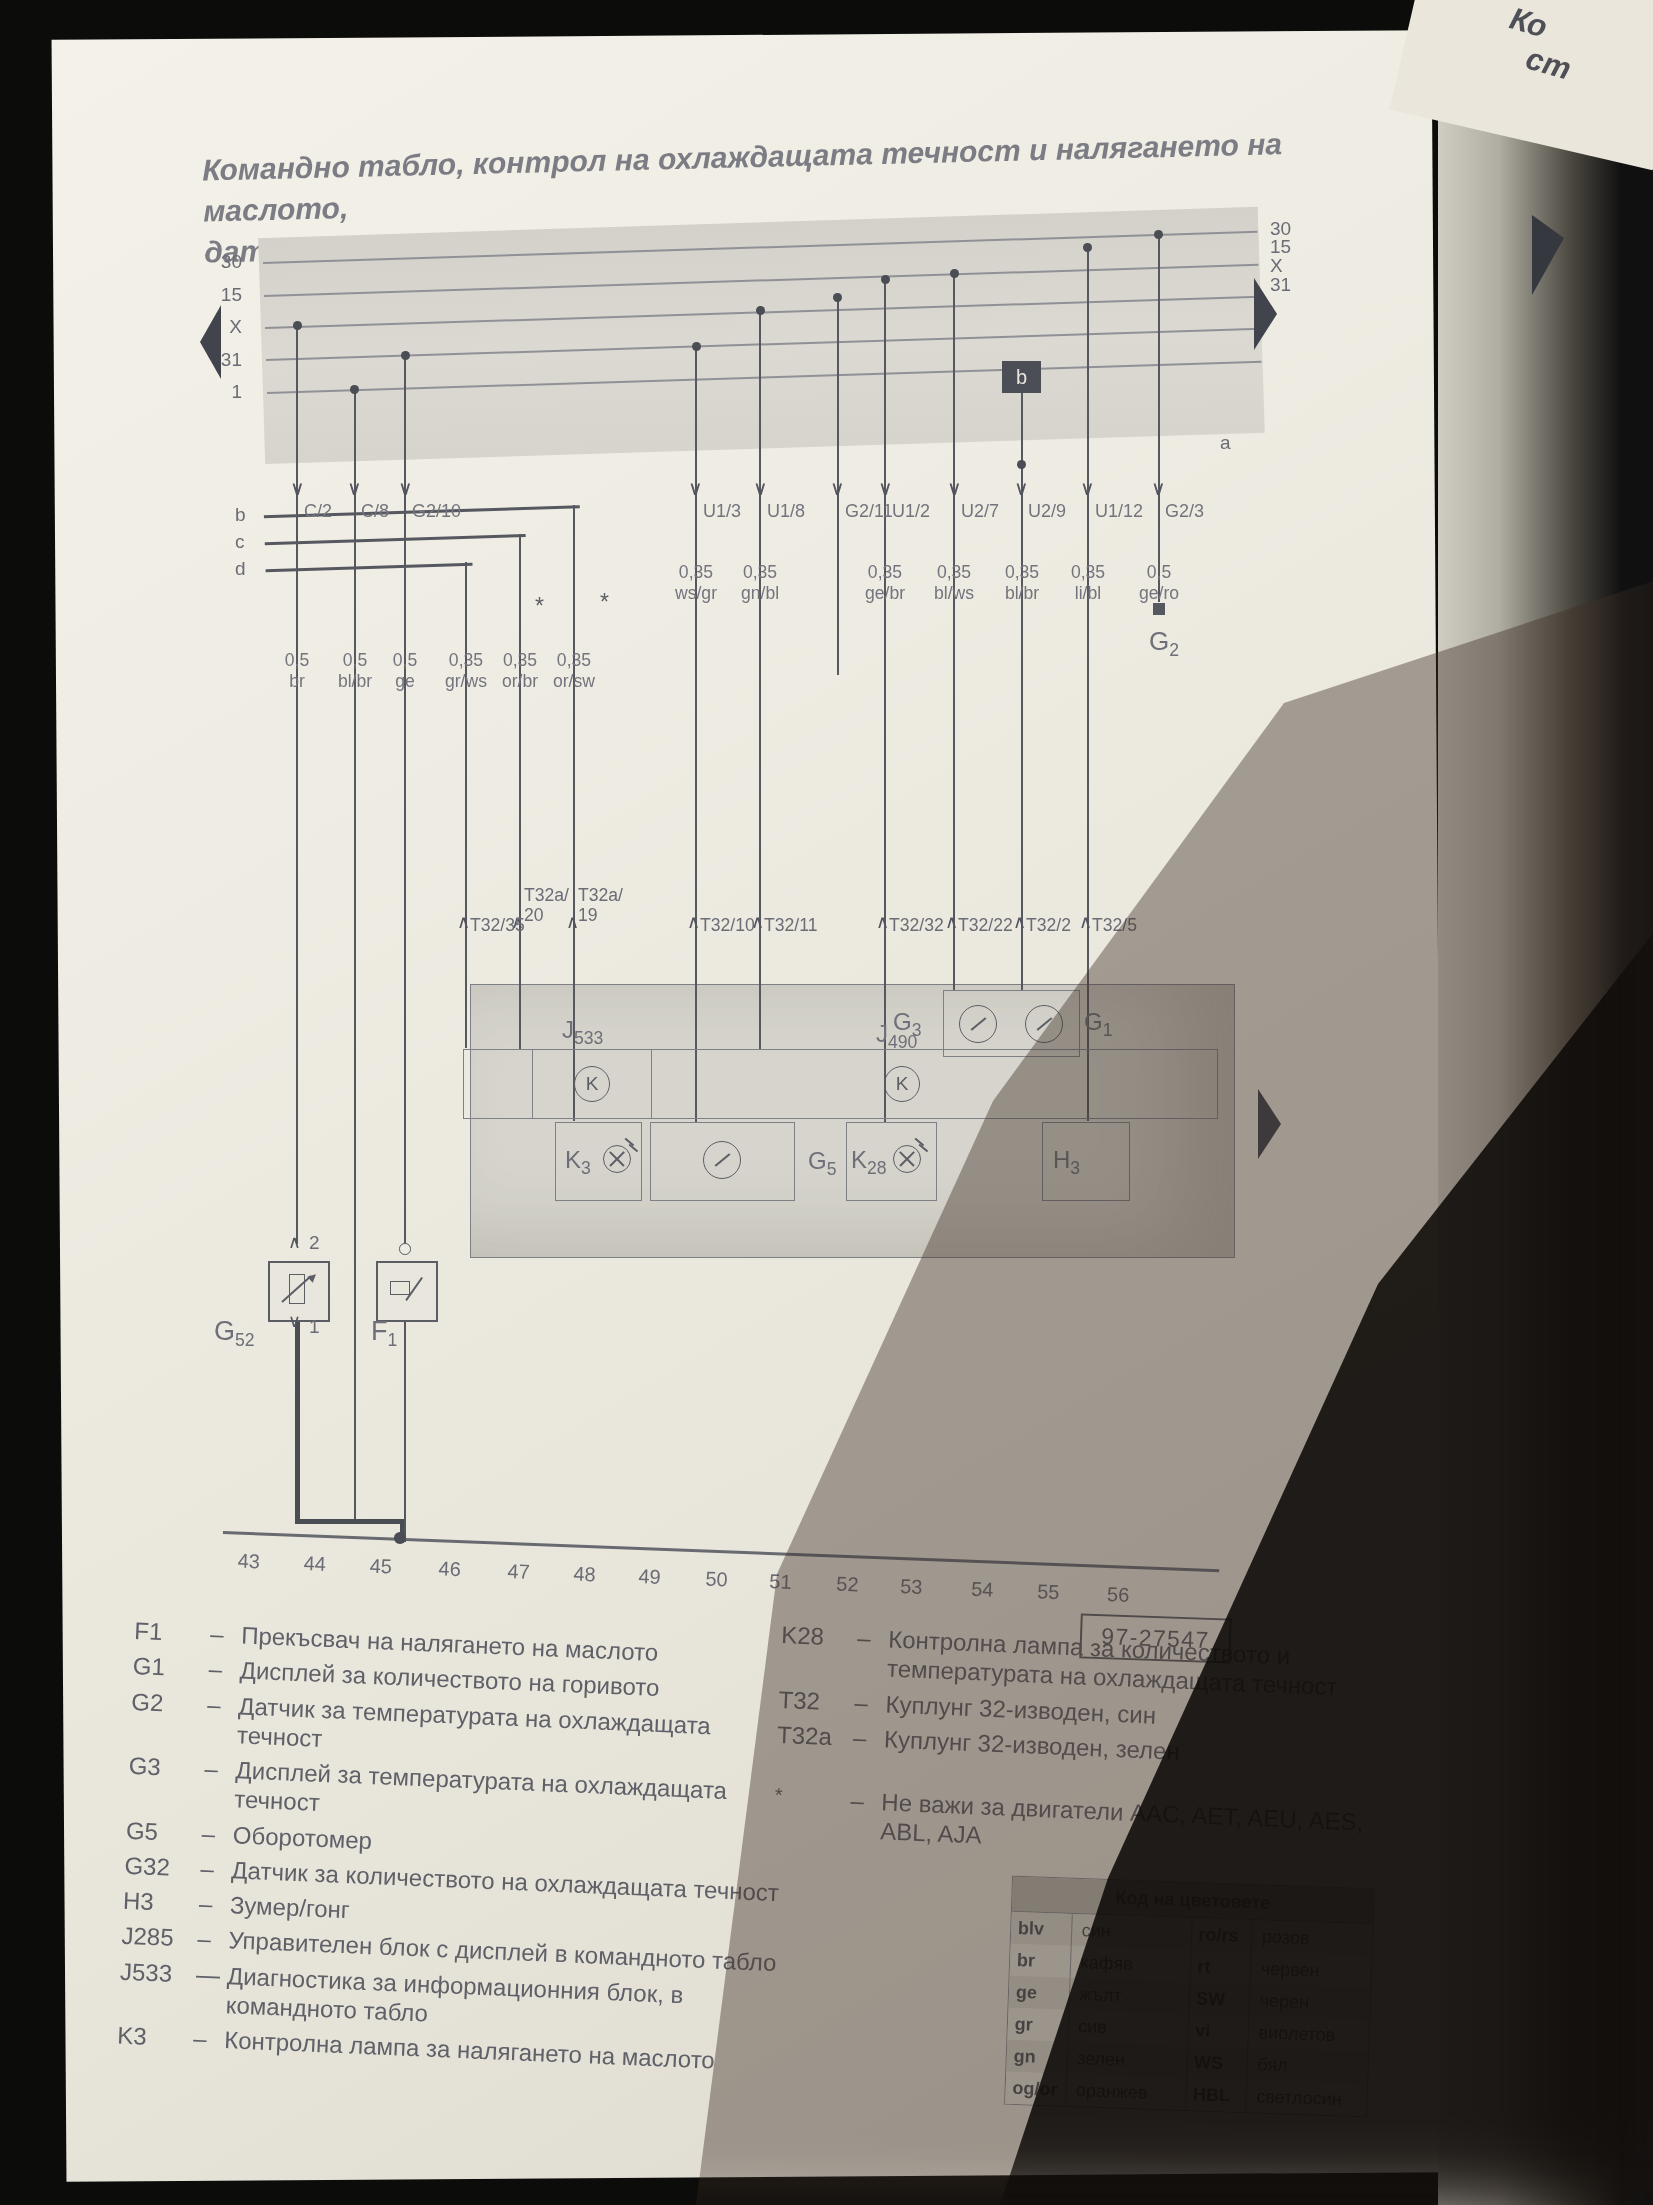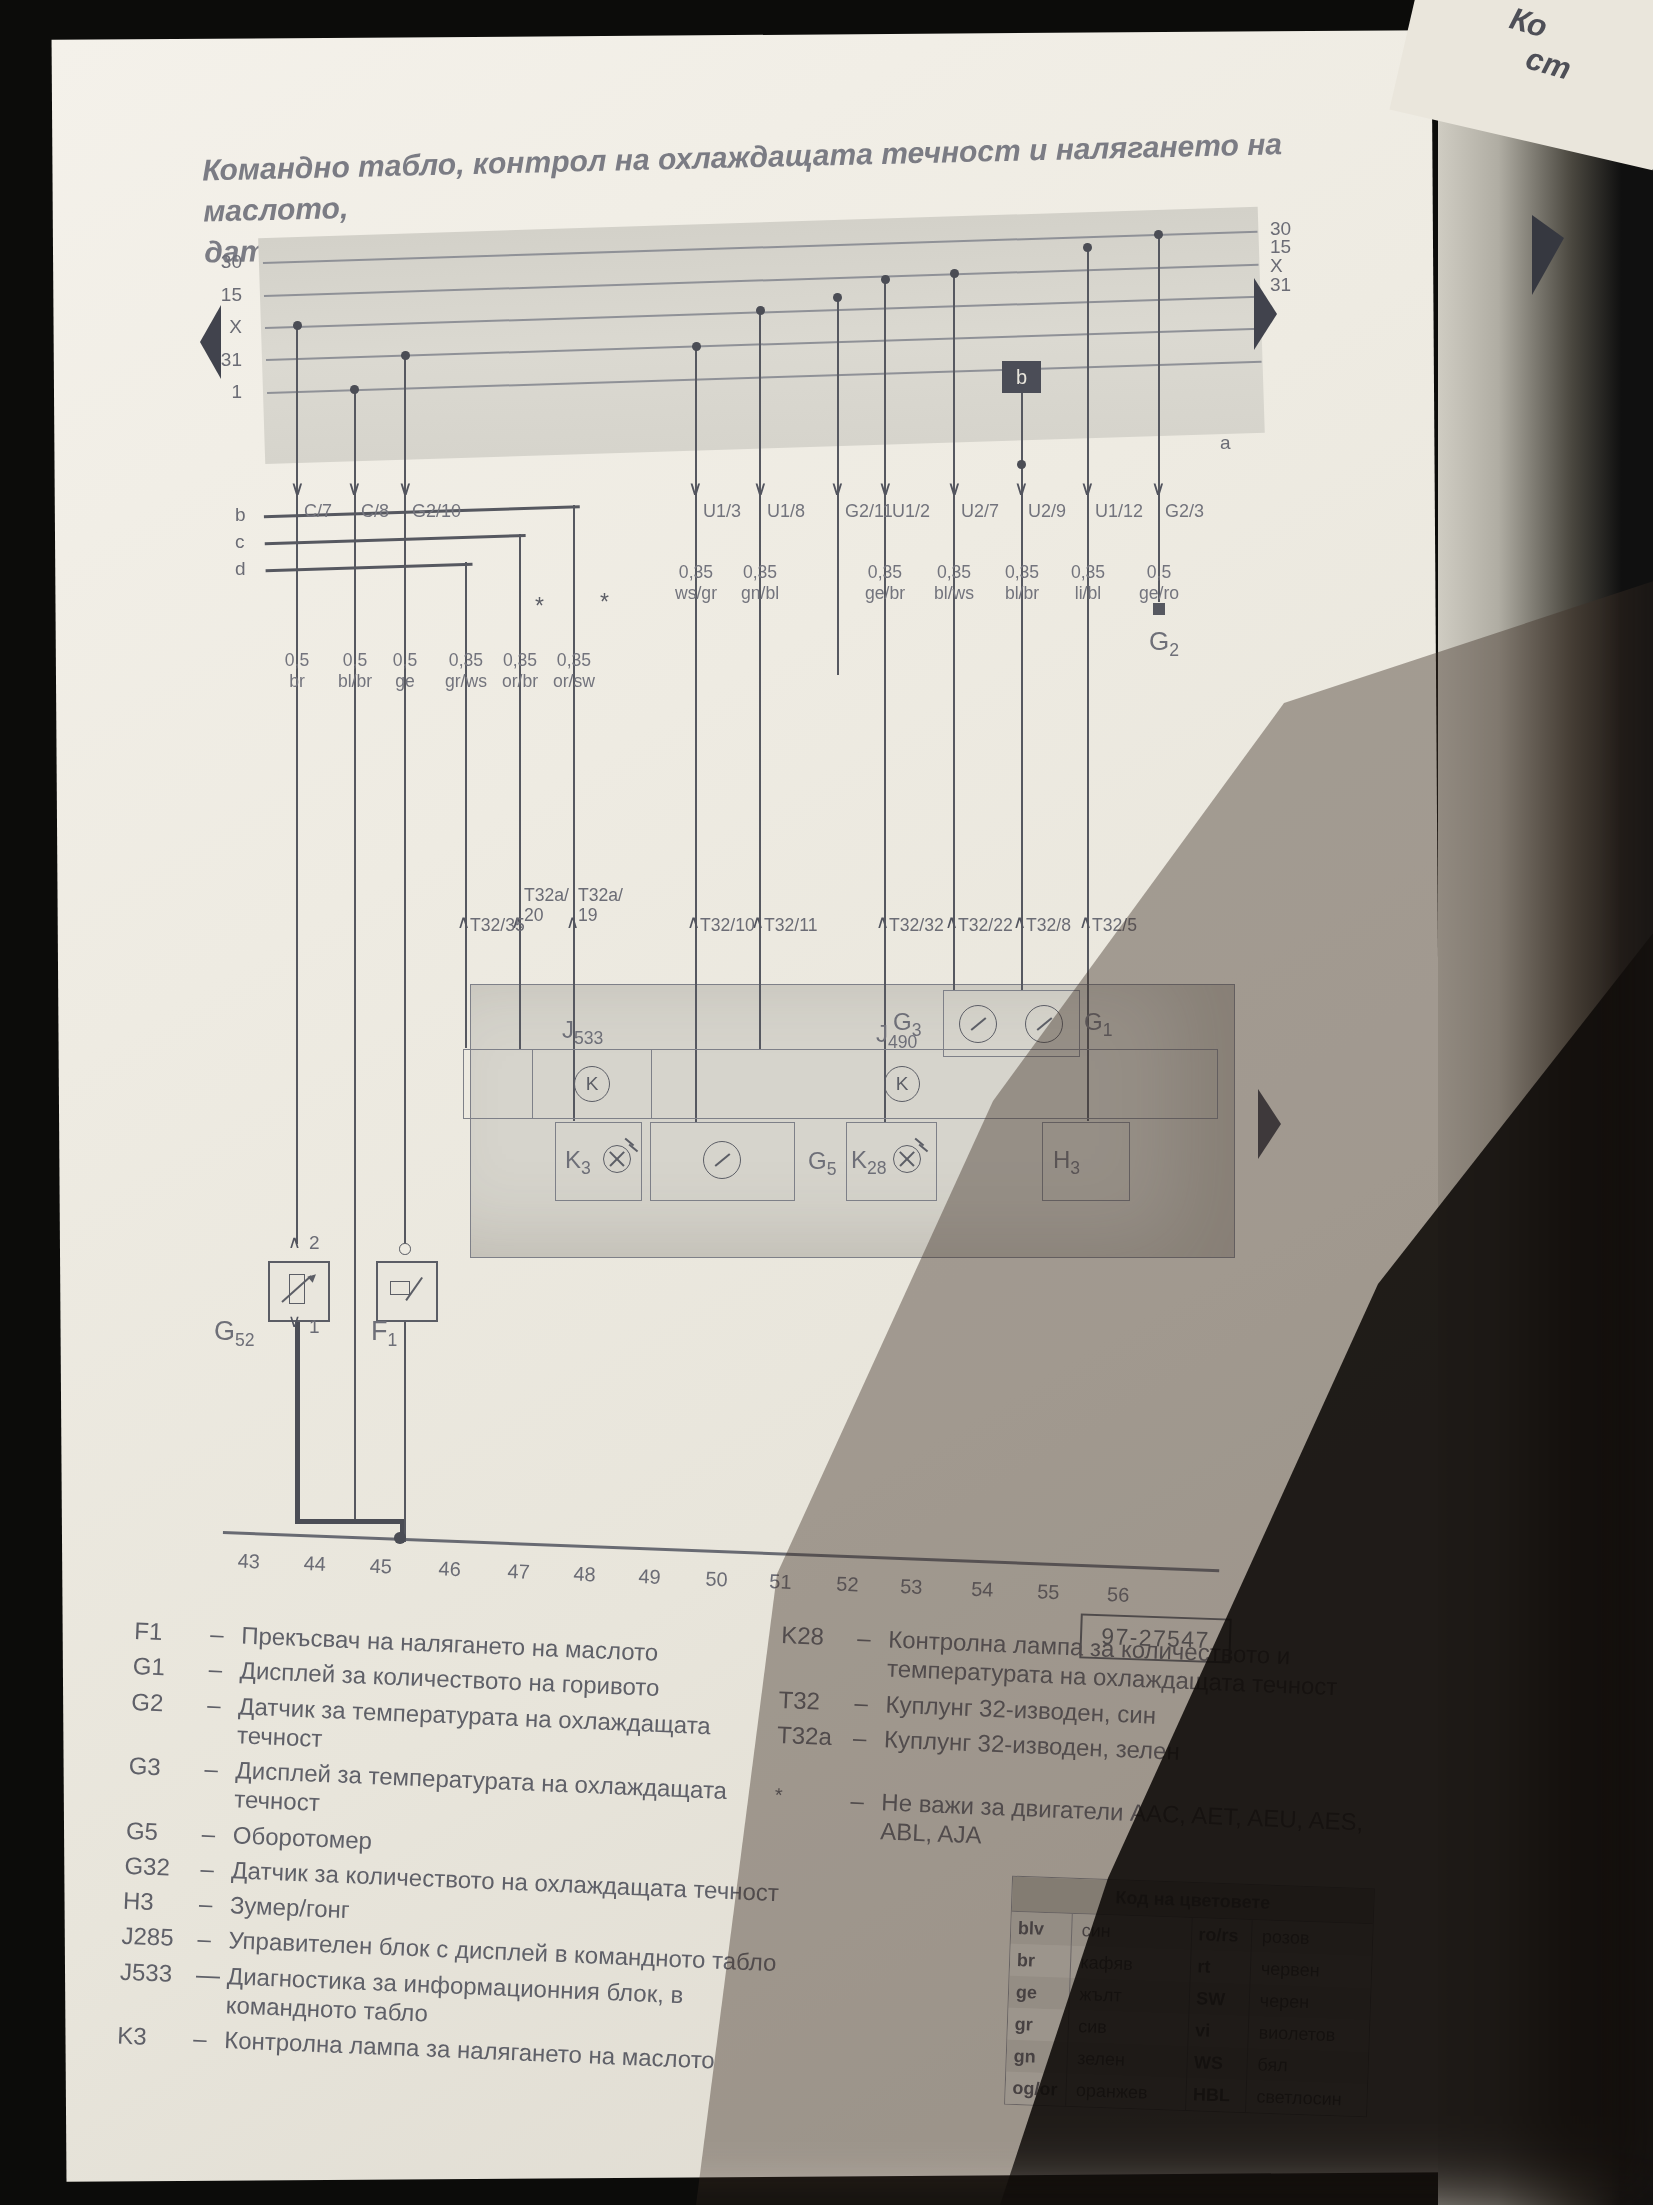--- a/index.html
+++ b/index.html
@@ -179,21 +179,21 @@
       <div class="wire" style="left:1087px;top:247px;width:2px;height:874px;"></div>
       <div class="wire" style="left:1158px;top:234px;width:2px;height:368px;"></div>
       <div class="wire thick" style="left:295px;top:1316px;width:4.7px;height:205px;"></div>
       <div class="wire thick" style="left:295px;top:1519px;width:110px;height:4.7px;"></div>
       <div class="wire thick" style="left:400px;top:1519px;width:4.7px;height:23px;"></div>
       <div class="wire" style="left:404px;top:1316px;width:2px;height:226px;"></div>
     </div>
   <div id="connectors">
       <div class="dot" style="left:293px;top:321px;"></div>
       <div class="hook" style="left:290px;top:476px;">∨</div>
-      <div class="clabel" style="left:304px;top:501px;">C/7</div>
+      <div class="clabel" style="left:304px;top:501px;">C/2</div>
       <div class="dot" style="left:350px;top:385px;"></div>
       <div class="hook" style="left:347px;top:476px;">∨</div>
       <div class="clabel" style="left:361px;top:501px;">C/8</div>
       <div class="dot" style="left:401px;top:351px;"></div>
       <div class="hook" style="left:398px;top:476px;">∨</div>
       <div class="clabel" style="left:412px;top:501px;">G2/10</div>
       <div class="dot" style="left:692px;top:342px;"></div>
       <div class="hook" style="left:688px;top:476px;">∨</div>
       <div class="clabel" style="left:703px;top:501px;">U1/3</div>
       <div class="dot" style="left:756px;top:306px;"></div>
@@ -291,21 +291,21 @@
       </div>
       <div class="t32a" style="left:687px;top:911px;">∧</div>
       <div class="t32l" style="left:700px;top:916px;">T32/10</div>
       <div class="t32a" style="left:751px;top:911px;">∧</div>
       <div class="t32l" style="left:764px;top:916px;">T32/11</div>
       <div class="t32a" style="left:876px;top:911px;">∧</div>
       <div class="t32l" style="left:889px;top:916px;">T32/32</div>
       <div class="t32a" style="left:945px;top:911px;">∧</div>
       <div class="t32l" style="left:958px;top:916px;">T32/22</div>
       <div class="t32a" style="left:1013px;top:911px;">∧</div>
-      <div class="t32l" style="left:1026px;top:916px;">T32/8</div>
+      <div class="t32l" style="left:1026px;top:916px;">T32/2</div>
       <div class="t32a" style="left:1079px;top:911px;">∧</div>
       <div class="t32l" style="left:1092px;top:916px;">T32/5</div>
     </div>
 
   <div class="box" style="left:943px;top:990px;width:135px;height:65px;"></div>
   <div class="circle" style="left:959px;top:1005px;width:36px;height:36px;">
     <div class="needle" style="left:8.8px;top:17px;"></div>
     </div>
   <div class="circle" style="left:1025px;top:1005px;width:36px;height:36px;">
     <div class="needle" style="left:8.8px;top:17px;"></div>

